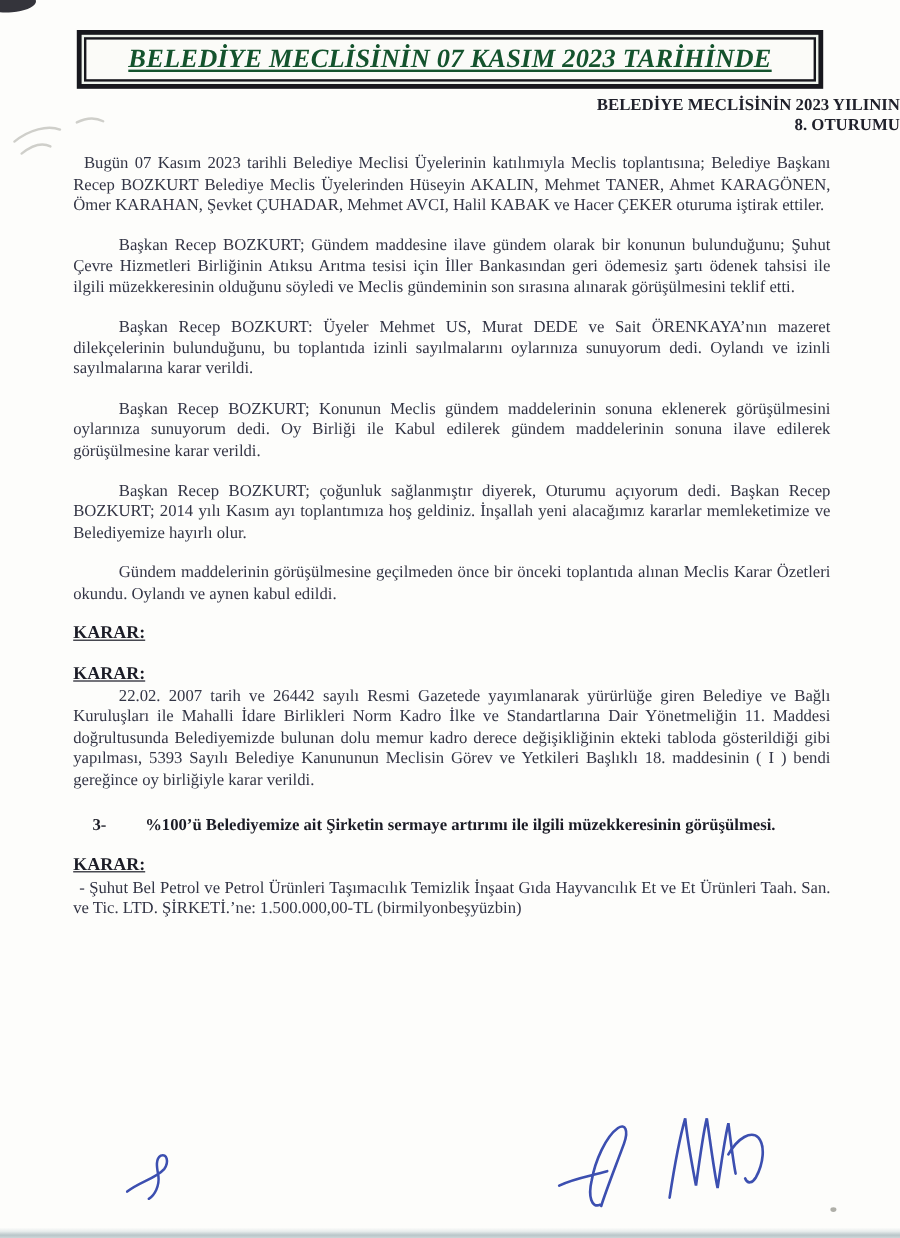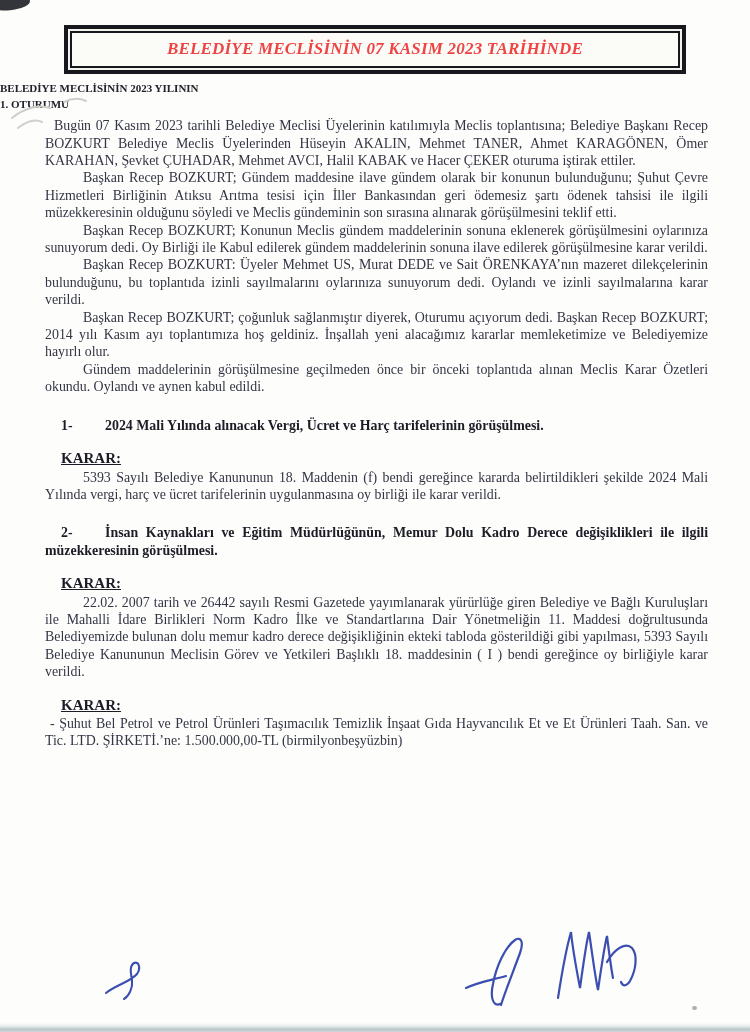--- a/index.html
+++ b/index.html
@@ -12,32 +12,32 @@
   
   .header-box {
     width:614px; margin:25px auto 0; border:4px solid #17171d;
     background:#eef3ec;
   }
   .header-box-inner {
     border:2px solid #17171d; margin:2px; padding:4px 8px 5px;
     background:#fbfbf8; text-align:center;
   }
   .doc-title {
-    font-weight:bold; font-style:italic; font-size:17px; line-height:24px;
-    color:#ef4444; letter-spacing:.2px; white-space:nowrap;
+    font-weight:bold; font-style:italic; font-size:22px; line-height:24px;
+    color:#14532d; letter-spacing:.2px; white-space:nowrap;text-decoration:underline;
   }
   
-  .subheader { margin-top:7px; text-align:left; font-weight:bold;
-    font-size:11px; line-height:15.6px; color:#20212b; }
+  .subheader { margin-top:7px; text-align:right; font-weight:bold;
+    font-size:14px; line-height:15.6px; color:#20212b; }
   
   .content {
     margin:5px 42px 0 45px; font-size:13.9px; line-height:17.4px;
     text-align:justify; color:#333545;
   }
-  .content p { margin:0; }
+  .content p { margin:16px; }
   p.ind   { text-indent:38px; }
   p.ind-s { text-indent:9px;  }
   p.ind-d { text-indent:5px;font-family:Liberation Serif, serif;  }
   
   .item-heading {
     font-weight:bold; color:#1b1c26; margin-top:21px !important;
     text-align:justify;
   }
   .item-num { display:inline-block; width:44px; margin-left:16px; }
   .karar-label {
@@ -76,39 +76,37 @@
   </svg>
 
   <div class="header-box">
     <div class="header-box-inner">
       <div class="doc-title">BELEDİYE MECLİSİNİN 07 KASIM 2023 TARİHİNDE</div>
     </div>
   </div>
 
   <div class="subheader">
     <div>BELEDİYE MECLİSİNİN 2023 YILININ</div>
-    <div>1. OTURUMU</div>
+    <div>8. OTURUMU</div>
   </div>
 
   <div class="content">
     <p class="ind-s">Bugün 07 Kasım 2023 tarihli Belediye Meclisi Üyelerinin katılımıyla Meclis toplantısına; Belediye Başkanı Recep BOZKURT Belediye Meclis Üyelerinden Hüseyin AKALIN, Mehmet TANER, Ahmet KARAGÖNEN, Ömer KARAHAN, Şevket ÇUHADAR, Mehmet AVCI, Halil KABAK ve Hacer ÇEKER oturuma iştirak ettiler.</p>
     <p class="ind">Başkan Recep BOZKURT; Gündem maddesine ilave gündem olarak bir konunun bulunduğunu; Şuhut Çevre Hizmetleri Birliğinin Atıksu Arıtma tesisi için İller Bankasından geri ödemesiz şartı ödenek tahsisi ile ilgili müzekkeresinin olduğunu söyledi ve Meclis gündeminin son sırasına alınarak görüşülmesini teklif etti.</p>
+    <p class="ind">Başkan Recep BOZKURT: Üyeler Mehmet US, Murat DEDE ve Sait ÖRENKAYA’nın mazeret dilekçelerinin bulunduğunu, bu toplantıda izinli sayılmalarını oylarınıza sunuyorum dedi. Oylandı ve izinli sayılmalarına karar verildi.</p>
     <p class="ind">Başkan Recep BOZKURT; Konunun Meclis gündem maddelerinin sonuna eklenerek görüşülmesini oylarınıza sunuyorum dedi. Oy Birliği ile Kabul edilerek gündem maddelerinin sonuna ilave edilerek görüşülmesine karar verildi.</p>
-    <p class="ind">Başkan Recep BOZKURT: Üyeler Mehmet US, Murat DEDE ve Sait ÖRENKAYA’nın mazeret dilekçelerinin bulunduğunu, bu toplantıda izinli sayılmalarını oylarınıza sunuyorum dedi. Oylandı ve izinli sayılmalarına karar verildi.</p>
     <p class="ind">Başkan Recep BOZKURT; çoğunluk sağlanmıştır diyerek, Oturumu açıyorum dedi. Başkan Recep BOZKURT; 2014 yılı Kasım ayı toplantımıza hoş geldiniz. İnşallah yeni alacağımız kararlar memleketimize ve Belediyemize hayırlı olur.</p>
     <p class="ind">Gündem maddelerinin görüşülmesine geçilmeden önce bir önceki toplantıda alınan Meclis Karar Özetleri okundu. Oylandı ve aynen kabul edildi.</p>
 
-    <p class="item-heading"><span class="item-num">1-</span><span>2024 Mali Yılında alınacak Vergi, Ücret ve Harç tarifelerinin görüşülmesi.</span></p>
     <span class="karar-label">KARAR:</span>
-    <p class="ind decision">5393 Sayılı Belediye Kanununun 18. Maddenin (f) bendi gereğince kararda belirtildikleri şekilde 2024 Mali Yılında vergi, harç ve ücret tarifelerinin uygulanmasına oy birliği ile karar verildi.</p>
 
-    <p class="item-heading"><span class="item-num">2-</span><span>İnsan Kaynakları ve Eğitim Müdürlüğünün, Memur Dolu Kadro Derece değişiklikleri ile ilgili müzekkeresinin görüşülmesi.</span></p>
     <span class="karar-label">KARAR:</span>
     <p class="ind decision">22.02. 2007 tarih ve 26442 sayılı Resmi Gazetede yayımlanarak yürürlüğe giren Belediye ve Bağlı Kuruluşları ile Mahalli İdare Birlikleri Norm Kadro İlke ve Standartlarına Dair Yönetmeliğin 11. Maddesi doğrultusunda Belediyemizde bulunan dolu memur kadro derece değişikliğinin ekteki tabloda gösterildiği gibi yapılması, 5393 Sayılı Belediye Kanununun Meclisin Görev ve Yetkileri Başlıklı 18. maddesinin ( I ) bendi gereğince oy birliğiyle karar  verildi.</p>
 
+    <p class="item-heading"><span class="item-num">3-</span><span>%100’ü Belediyemize ait Şirketin sermaye artırımı ile ilgili müzekkeresinin görüşülmesi.</span></p>
     <span class="karar-label">KARAR:</span>
     <p class="ind-d decision">- Şuhut Bel Petrol ve Petrol Ürünleri Taşımacılık Temizlik İnşaat Gıda Hayvancılık Et ve Et Ürünleri Taah. San. ve Tic. LTD. ŞİRKETİ.’ne: 1.500.000,00-TL (birmilyonbeşyüzbin)</p>
   </div>
 
   <div class="signature-row">
     <svg class="sig sig-left" width="64" height="58" viewBox="0 0 64 58">
       <path d="M6,45 C16,37 30,34 37,26 C41,20 39,13 34,15 C29,18 31,26 32,32 C33,40 29,48 24,51" fill="none" stroke-width="2.1" stroke-linecap="round" stroke="#3c4fb0"></path>
     </svg>
     <svg class="sig sig-mid" width="76" height="82" viewBox="0 0 76 82">
       <path d="M4,58 C16,52 30,50 44,46 M38,74 C31,77 28,67 31,54 C34,37 43,17 53,10 C59,6 62,12 58,23 C51,42 43,62 39,75" fill="none" stroke-width="2.2" stroke-linecap="round" stroke="#3c4fb0"></path>

